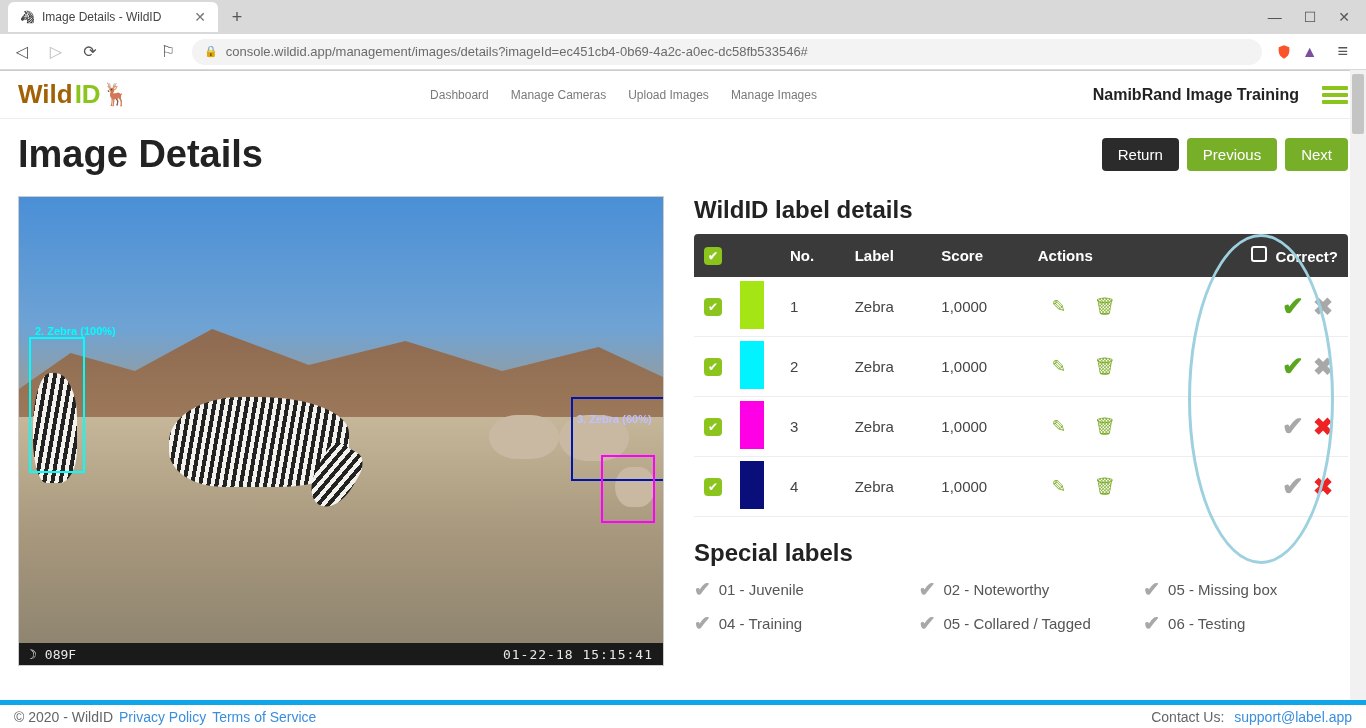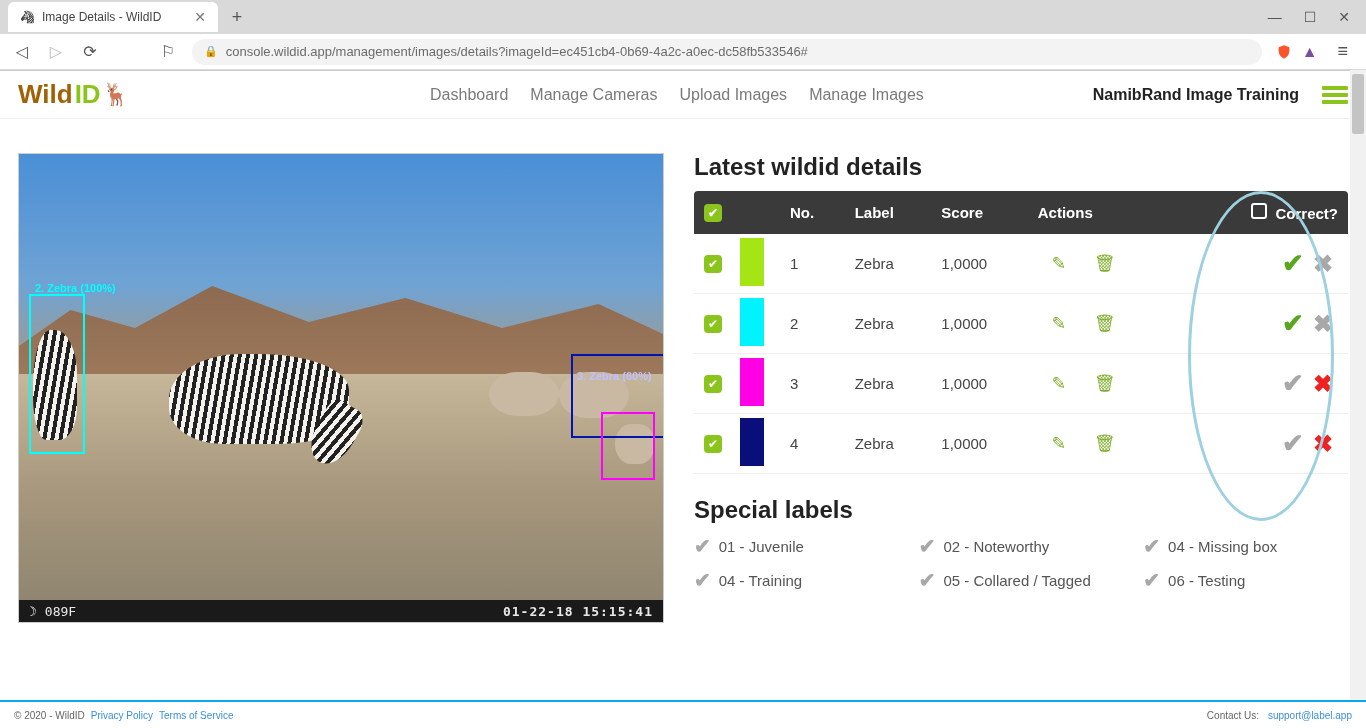--- a/index.html
+++ b/index.html
@@ -23,21 +23,21 @@
   .brave-icon svg{width:16px;height:16px;}
   .menu-dots { font-size:18px; color:#555; cursor:pointer; padding:0 6px;}
 
   
   .app { height: calc(728px - 70px - 28px); overflow:hidden; position:relative;}
   .app-header { display:flex; align-items:center; height:48px; padding:0 18px; border-bottom:1px solid #eee;}
   .logo { font-weight:900; font-size:26px; letter-spacing:0; display:flex; align-items:center; gap:2px;}
   .logo .wild { color:#a16207; }
   .logo .id { color:#8bc41d; }
   .logo .mark { font-size:22px; color:#111; }
-  .main-nav { margin-left:auto; display:flex; gap:22px; font-size:16px; color:#7a7a7a;}
+  .main-nav { margin-left:auto; display:flex; gap:22px; font-size:12px; color:#7a7a7a;}
   .main-nav a { cursor:pointer; }
   .user-area { margin-left:auto; display:flex; align-items:center; gap:23px;}
   .user-name { font-weight:700; color:#222; font-size:16px;}
   .hamburger { width:26px; cursor:pointer;}
   .hamburger div{height:4px;background:#8bc41d;margin:3px 0;border-radius:1px;}
 
   
   .page { padding:14px 18px 0 18px; }
   .page-top { display:flex; align-items:center; }
   h1.page-title { font-size:38px; font-weight:700; color:#222; }
@@ -46,25 +46,25 @@
   .btn-dark { background:#2b2b2b;}
   .btn-green { background:#77af29;}
 
   .content-row { display:flex; gap:30px; margin-top:20px;}
 
   
   .viewer { width:646px; height:470px; position:relative; background:linear-gradient(to bottom, #4a8fd6 0%, #6fa3d4 28%, #b09879 50%, #a89578 70%, #8a7d66 100%); border:1px solid #ccc; overflow:hidden;}
   .mountains{position:absolute;left:0;right:0;top:120px;height:120px;background:linear-gradient(to bottom,#8b684f,#a07b5c);clip-path:polygon(0 60%,8% 30%,18% 45%,30% 10%,45% 40%,60% 20%,75% 45%,90% 25%,100% 50%,100% 100%,0 100%);} 
   .ground{position:absolute;left:0;right:0;top:220px;bottom:20px;background:linear-gradient(to bottom,#c6b79a 0%, #a8987d 50%, #8f8570 100%);} 
   .viewer-bar{position:absolute;left:0;right:0;bottom:0;height:22px;background:#1a1a1a;color:#e8e8e8;font-family:monospace;font-size:13px;display:flex;align-items:center;padding:0 10px;}
-  .viewer-bar .right{margin-left:auto;letter-spacing:1px;font-weight:bold;}
+  .viewer-bar .right{margin-left:auto;letter-spacing:1px;}
   .bbox{position:absolute;border:2px solid;font-size:11px;}
   .bbox .bbox-label{position:absolute;top:-2px;left:4px;font-weight:700;white-space:nowrap;}
   .bbox-1{border-color:#7fff00;left:128px;top:170px;width:236px;height:156px;} .bbox-1 .bbox-label{color:#7fff00;top:2px;}
-  .bbox-2{border-color:#00ffff;left:10px;top:140px;width:56px;height:160px;} .bbox-2 .bbox-label{color:#00ffff;top:-14px;}
+  .bbox-2{border-color:#00ffff;left:10px;top:140px;width:56px;height:136px;} .bbox-2 .bbox-label{color:#00ffff;top:-14px;}
   .bbox-3{border-color:#ff00ff;left:582px;top:258px;width:54px;height:68px;}
   .bbox-4{border-color:#0015b0;left:552px;top:200px;width:96px;height:84px;} .bbox-4 .bbox-label{color:#c0c0ff;top:14px;}
   
   .zebra{position:absolute;background:repeating-linear-gradient(100deg,#f4f2ec 0 4px,#222 4px 8px);border-radius:40% 50% 40% 30%/50% 40% 30% 40%;}
   .z1{left:150px;top:200px;width:180px;height:90px;}
   .z1b{position:absolute;left:296px;top:248px;width:40px;height:64px;background:repeating-linear-gradient(100deg,#f4f2ec 0 4px,#222 4px 8px);border-radius:20% 30% 50% 50%;transform:rotate(30deg);}
   .z2{left:14px;top:176px;width:44px;height:110px;}
   .oryx{position:absolute;background:#c9b9a3;border-radius:40%/50%;}
   .o1{left:470px;top:218px;width:70px;height:44px;}
   .o2{left:540px;top:218px;width:70px;height:46px;}
@@ -89,21 +89,21 @@
   .cross.red{color:#e22;}
   .cross.gray{color:#a8a8a8;}
   .annot-circle{position:absolute;border:3px solid #9dd1df;border-radius:50%;pointer-events:none;}
 
   .special-title{font-size:24px;font-weight:600;color:#222;margin-top:22px;margin-bottom:10px;}
   .special-grid{display:grid;grid-template-columns:repeat(3,1fr);gap:10px 20px;}
   .special-item{display:flex;align-items:center;gap:8px;color:#555;font-size:15px;cursor:pointer;}
   .special-item .check{color:#a8a8a8;font-size:20px;font-weight:900;}
 
   
-  .footer { position:absolute; left:0; right:0; bottom:0; height:28px; border-top:2px solid #0ea5e9; background:#fff; display:flex; align-items:center; padding:0 14px; font-size:10px; color:#666;}
+  .footer { position:absolute; left:0; right:0; bottom:0; height:28px; border-top:5px solid #0ea5e9; background:#fff; display:flex; align-items:center; padding:0 14px; font-size:14px; color:#666;}
   .footer a{color:#3b8edb;cursor:pointer;margin-left:6px;}
   .footer .right{margin-left:auto;}
 
   .scroll-track{position:absolute;right:0;top:70px;bottom:28px;width:16px;background:#f1f1f1;}
   .scroll-thumb{position:absolute;right:2px;top:4px;width:12px;height:60px;background:#c4c4c4;border-radius:2px;}
 </style>
 </head>
 <body>
 
 <div class="browser-chrome">
@@ -158,20 +158,28 @@
       <span class="user-name">NamibRand Image Training</span>
       <div class="hamburger">
           <div></div>
           <div></div>
           <div></div>
         </div>
     </div>
   </div>
 
   <div class="page">
+    <div class="page-top">
+      <h1 class="page-title">Image Details</h1>
+      <div class="top-actions">
+        <button class="btn btn-dark">Return</button>
+        <button class="btn btn-green">Previous</button>
+        <button class="btn btn-green">Next</button>
+      </div>
+    </div>
 
     <div class="content-row">
 
       <div class="viewer">
         <div class="mountains"></div>
         <div class="ground"></div>
         <div class="zebra z1"></div>
         <div class="z1b"></div>
         <div class="zebra z2"></div>
         <div class="oryx o1"></div>
@@ -187,21 +195,21 @@
         <div class="bbox bbox-3"></div>
 
         <div class="viewer-bar">
           <span style="margin-right:8px;">☽</span>
           <span>089F</span>
           <span class="right">01-22-18  15:15:41</span>
         </div>
       </div>
 
       <div class="right-panel" style="position:relative;">
-        <div class="panel-title">Latest wildid details</div>
+        <div class="panel-title">WildID label details</div>
         <table class="labels">
           <thead>
             <tr>
               <th><span class="chk">✔</span></th>
               <th style="width:40px;"></th>
               <th>No.</th>
               <th>Label</th>
               <th>Score</th>
               <th>Actions</th>
               <th style="text-align:right;white-space:nowrap;"><span class="chk-empty"></span>&nbsp;&nbsp;<span>Correct?</span></th>
@@ -254,21 +262,21 @@
             <div class="special-item">
               <span class="check">✔</span>
               <span>01 - Juvenile</span>
             </div>
             <div class="special-item">
               <span class="check">✔</span>
               <span>02 - Noteworthy</span>
             </div>
             <div class="special-item">
               <span class="check">✔</span>
-              <span>04 - Missing box</span>
+              <span>05 - Missing box</span>
             </div>
             <div class="special-item">
               <span class="check">✔</span>
               <span>04 - Training</span>
             </div>
             <div class="special-item">
               <span class="check">✔</span>
               <span>05 - Collared / Tagged</span>
             </div>
             <div class="special-item">

